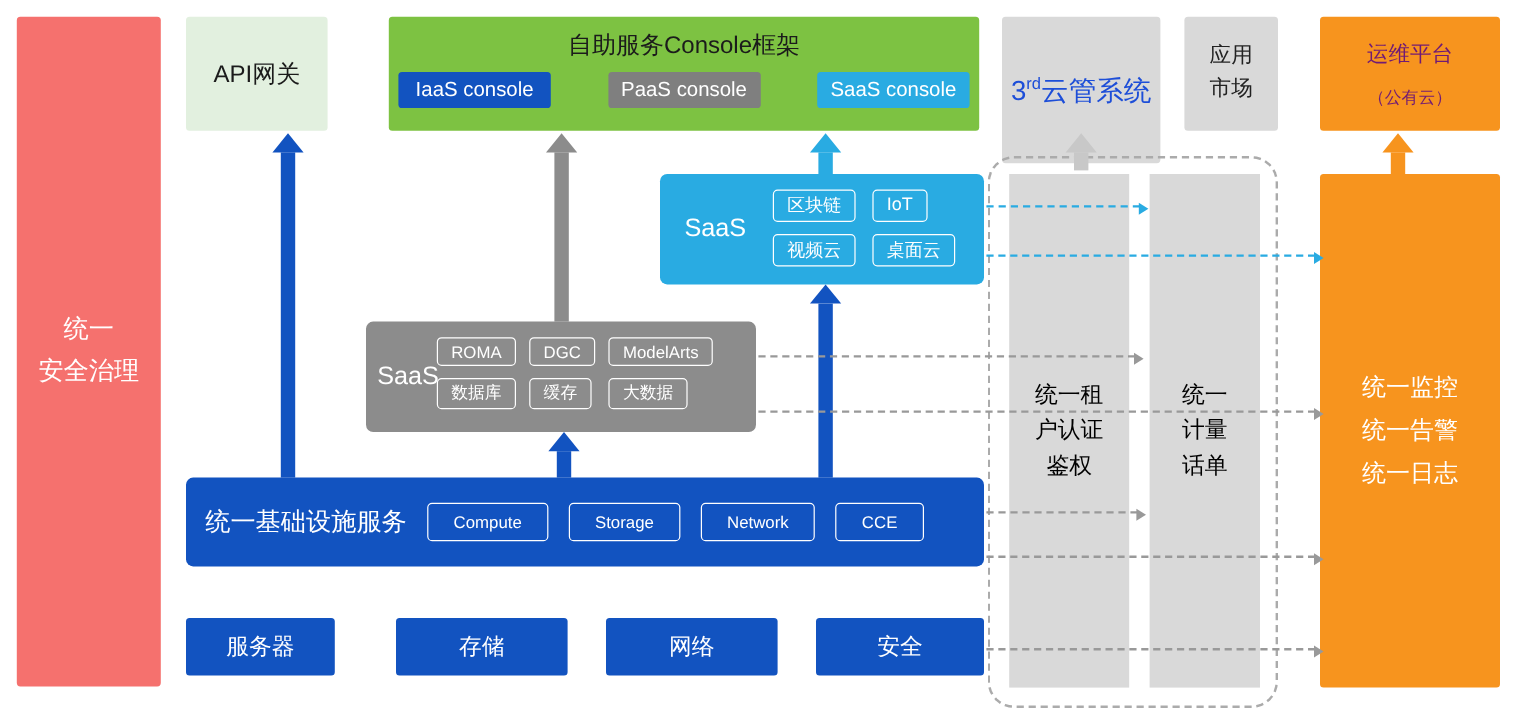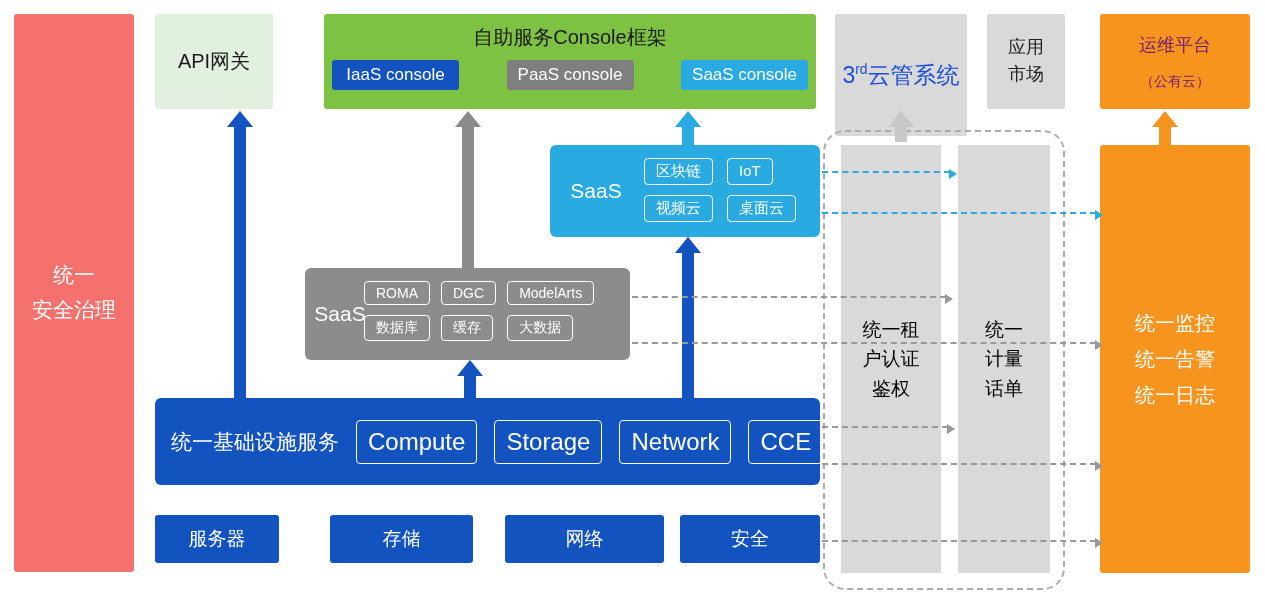--- a/index.html
+++ b/index.html
@@ -45,24 +45,24 @@
   .chip{border:1.5px solid #fff; border-radius:4px; color:#fff; text-align:center;
     padding:3px 11px; justify-self:start; white-space:nowrap;}
   .saas-box{left:550px; top:145px; width:270px; height:92px; background:var(--cyan);}
   .saas-box .layer-label{width:92px;}
   .saas-grid{position:absolute; left:94px; top:13px; display:grid;
     grid-template-columns:auto auto; gap:10px 14px; font-size:15px;}
   .paas-box{left:305px; top:268px; width:325px; height:92px; background:var(--gray);}
   .paas-box .layer-label{width:70px;}
   .paas-grid{position:absolute; left:59px; top:13px; display:grid;
     grid-template-columns:auto auto auto; gap:10px 11px; font-size:14px;}
-  .iaas-box{left:155px; top:398px; width:665px; height:87px; background:var(--blue);
+  .iaas-box{left:155px; top:398px; width:665px; height:74px; background:var(--blue);
     display:flex; align-items:center; padding-left:16px; gap:17px;}
   .iaas-box .iaas-label{color:#fff; font-size:21px; white-space:nowrap;}
-  .iaas-box .chip{font-size:24px; padding:7px 11px; border-radius:4px;}
+  .iaas-box .chip{font-size:14px; padding:7px 21px; border-radius:4px;}
 
   
   .found{position:absolute; top:515px; height:48px; background:var(--blue); color:#fff;
     font-size:19px; display:flex; align-items:center; justify-content:center; border-radius:3px;}
 
   
   .dashed-rail{position:absolute; left:823px; top:130px; width:242px; height:460px;
     border:2px dashed #ABABAB; border-radius:22px;}
   .rail-col{position:absolute; background:var(--light-gray); color:#000000; font-size:19px;
     line-height:1.55; display:flex; align-items:center; justify-content:center; text-align:center; z-index:2;}
@@ -145,21 +145,21 @@
   <div class="layer iaas-box">
     <span class="iaas-label">统一基础设施服务</span>
     <div class="chip">Compute</div>
     <div class="chip">Storage</div>
     <div class="chip">Network</div>
     <div class="chip">CCE</div>
   </div>
 
   <div class="found" style="left:155px; width:124px;">服务器</div>
   <div class="found" style="left:330px; width:143px;">存储</div>
-  <div class="found" style="left:505px; width:159px;">网络</div>
+  <div class="found" style="left:505px; width:143px;">网络</div>
   <div class="found" style="left:680px; width:140px;">安全</div>
 
   <div class="dashed-rail"></div>
   <div class="rail-col auth-col">
     <span class="pre">统一租
 户认证
 鉴权</span>
   </div>
   <div class="rail-col billing-col">
     <span class="pre">统一

